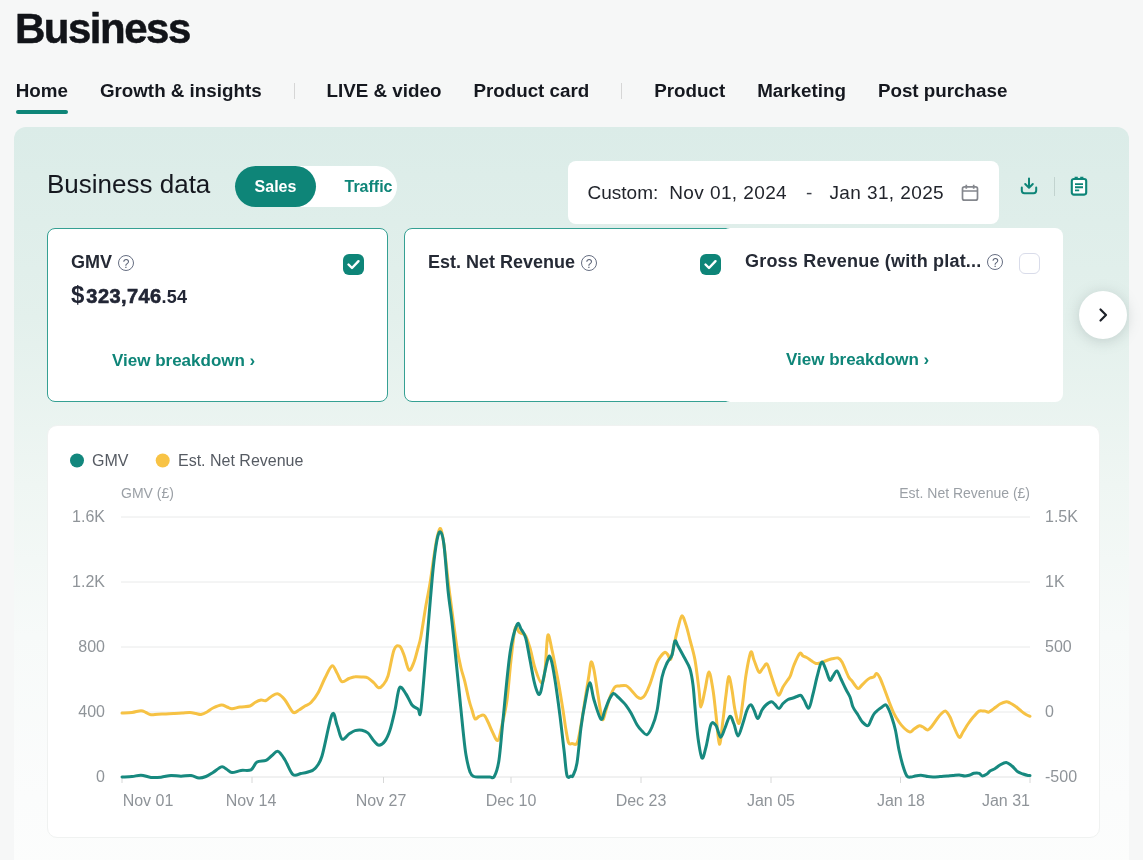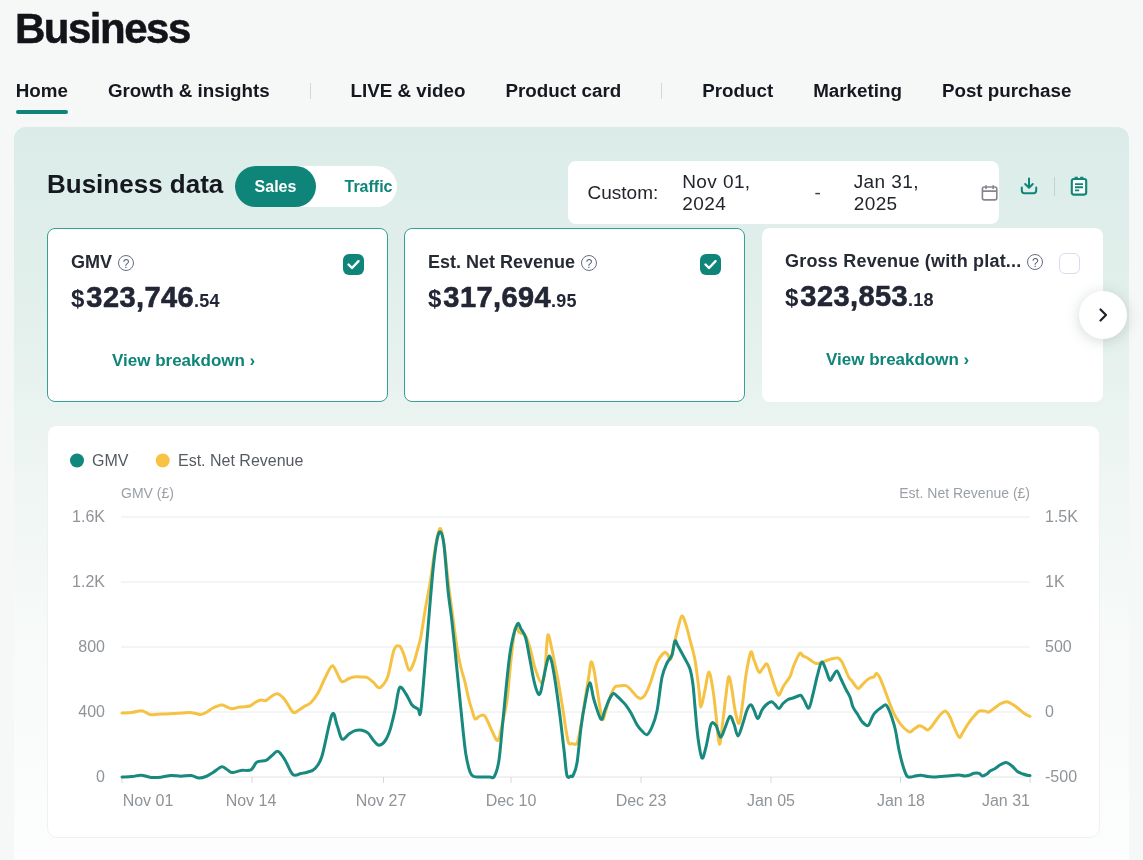--- a/index.html
+++ b/index.html
@@ -1,39 +1,39 @@
 <!DOCTYPE html>
 <html><head><meta charset="utf-8">
 <style>
 *{margin:0;padding:0;box-sizing:border-box;}
 html,body{width:1143px;height:860px;overflow:hidden;background:#f6f7f7;font-family:"Liberation Sans",sans-serif;}
 .abs{position:absolute;}
 #title{left:15px;top:5px;font-size:42px;font-weight:700;color:#121419;letter-spacing:-1.5px;-webkit-text-stroke:0.5px #121419;}
-#tabs{left:15.7px;top:80px;display:flex;align-items:center;gap:40px;font-size:18.8px;font-weight:700;color:#15181f;}
+#tabs{left:15.7px;top:80px;display:flex;align-items:center;gap:32px;font-size:18.8px;font-weight:700;color:#15181f;}
 #tabs .sep{width:1px;height:16px;background:#d6d6d6;}
 #tabs .tab{position:relative;}
 #tabs .active:after{content:"";position:absolute;left:0;right:0;bottom:-11.5px;height:4px;border-radius:2px;background:#0e8578;}
 #panel{left:14px;top:127px;width:1115px;height:760px;border-radius:12px;
  background:linear-gradient(180deg,#dbece8 0%,#e3f0ec 25%,#eff6f3 47%,#f7faf9 67%,#fbfcfc 88%,#fcfdfc 100%);}
-#bd{left:47px;top:169px;font-size:26px;font-weight:700;color:#15181f;}
+#bd{left:47px;top:169px;font-size:26px;font-weight:400;color:#15181f;}
 #toggle{left:235px;top:166px;width:162px;height:41px;border-radius:21px;background:#ffffff;display:flex;}
 #toggle .on{width:81px;height:41px;border-radius:21px;background:#0e8578;color:#fff;font-size:16px;font-weight:700;display:flex;align-items:center;justify-content:center;}
 #toggle .off{flex:1;color:#0e8578;font-size:16px;font-weight:700;display:flex;align-items:center;justify-content:center;margin-left:24px;}
 #datebox{left:568px;top:161px;width:431px;height:63px;border-radius:8px;background:#fff;display:flex;align-items:center;font-size:19px;color:#22252c;}
 #datebox .c{margin-left:19.5px;}
 .card{top:228px;width:341px;height:174px;background:#fff;border-radius:8px;}
 .cardb{border:1px solid #35a093;}
 .ct{position:absolute;left:23px;top:23px;font-size:18px;font-weight:700;color:#252a35;display:flex;align-items:center;}
 .qm{display:inline-block;width:16px;height:16px;border:1.5px solid #666e82;border-radius:50%;color:#5a6275;font-size:12px;font-weight:400;text-align:center;line-height:16px;margin-left:6px;}
 .cb{position:absolute;right:23px;top:25px;width:21px;height:21px;border-radius:6px;}
 .cb.checked{background:#0e8578;}
 .cb.un{background:#fff;border:1px solid #d9dcea;}
 .amt{position:absolute;left:23px;top:52px;color:#222635;}
 .amt .d{font-size:24px;font-weight:700;}
-.amt .n{font-size:29px;font-weight:700;letter-spacing:0.4px;-webkit-text-stroke:0.6px #222635;}
+.amt .n{font-size:20px;font-weight:700;letter-spacing:0.4px;-webkit-text-stroke:0.6px #222635;}
 .amt .f{font-size:18px;font-weight:700;letter-spacing:0.3px;}
 .vb{position:absolute;left:23px;top:122px;font-size:17px;font-weight:700;color:#0e8578;margin-left:41px;}
 #nextbtn{left:1079px;top:291px;width:48px;height:48px;border-radius:50%;background:#fff;box-shadow:0 2px 14px rgba(100,120,120,0.28);display:flex;align-items:center;justify-content:center;}
 #chartcard{left:47px;top:425px;width:1053px;height:413px;background:#fff;border-radius:10px;border:1px solid #f0f2f1;}
 </style></head>
 <body>
 <div class="abs" id="title">Business</div>
 <div class="abs" id="tabs">
   <div class="tab active">Home</div>
   <div class="tab">Growth &amp; insights</div>
@@ -46,23 +46,23 @@
   <div class="tab">Post purchase</div>
 </div>
 <div class="abs" id="panel"></div>
 <div class="abs" id="bd">Business data</div>
 <div class="abs" id="toggle">
     <div class="on">Sales</div>
     <div class="off">Traffic</div>
   </div>
 <div class="abs" id="datebox">
     <span class="c">Custom:</span>
-    <span style="margin-left:24px;letter-spacing:0.4px">Nov 01, 2024</span>
+    <span style="margin-left:11px;letter-spacing:0.4px">Nov 01, 2024</span>
     <span style="margin-left:19px;color:#3c4049">-</span>
-    <span style="margin-left:33px;letter-spacing:0.4px">Jan 31, 2025</span>
+    <span style="margin-left:17px;letter-spacing:0.4px">Jan 31, 2025</span>
 <svg style="margin-left:16px" width="20" height="20" viewBox="0 0 20 20" fill="none" stroke="#84878d" stroke-width="1.7">
       <rect x="2.5" y="3.8" width="15" height="13.4" rx="2"></rect>
       <path d="M2.5 8h15M6.3 1.8v4M13.7 1.8v4"></path>
     </svg>
 </div>
 <svg class="abs" style="left:1020px;top:177px" width="18" height="18" viewBox="0 0 18 18" fill="none" stroke="#0e8578" stroke-width="2">
     <path d="M9 1.5v9M5.2 7l3.8 3.8L12.8 7" stroke-linecap="round" stroke-linejoin="round"></path>
     <path d="M1.8 10.5v3.1a2.6 2.6 0 0 0 2.6 2.6h9.2a2.6 2.6 0 0 0 2.6-2.6v-3.1" stroke-linecap="round"></path>
   </svg>
 <div class="abs" style="left:1054px;top:177px;width:1px;height:19px;background:#c2d3cf"></div>
@@ -78,26 +78,24 @@
         <path d="M5.5 10.5l3.5 3.5 6.5-6.8" fill="none" stroke="#fff" stroke-width="2.4" stroke-linecap="round" stroke-linejoin="round"></path>
       </svg></div>
   <div class="amt"><span class="d">$ </span><span class="n">323,746</span><span class="f">.54</span></div>
   <div class="vb">View breakdown ›</div>
 </div>
 <div class="abs card cardb" style="left:404px">
   <div class="ct">Est. Net Revenue<span class="qm">?</span></div>
   <div class="cb checked"><svg width="21" height="21" viewBox="0 0 21 21">
         <path d="M5.5 10.5l3.5 3.5 6.5-6.8" fill="none" stroke="#fff" stroke-width="2.4" stroke-linecap="round" stroke-linejoin="round"></path>
       </svg></div>
-  <div class="amt"><span class="d">$ </span><span class="n">317,694</span><span class="f">.95</span></div>
 </div>
-<div class="abs card" style="left:762px">
+<div class="abs card" style="left:722px">
   <div class="ct" style="letter-spacing:0.2px">Gross Revenue (with plat...<span class="qm">?</span></div>
   <div class="cb un"></div>
-  <div class="amt"><span class="d">$ </span><span class="n">323,853</span><span class="f">.18</span></div>
   <div class="vb">View breakdown ›</div>
 </div>
 <div class="abs" id="nextbtn">
     <svg width="18" height="18" viewBox="0 0 18 18">
       <path d="M6.5 3.5L12 9l-5.5 5.5" fill="none" stroke="#1d2129" stroke-width="2.2" stroke-linecap="round" stroke-linejoin="round"></path>
     </svg>
   </div>
 
 <div class="abs" id="chartcard"></div>
 <svg class="abs" style="left:47px;top:425px" width="1053" height="413" viewBox="0 0 1053 413">

